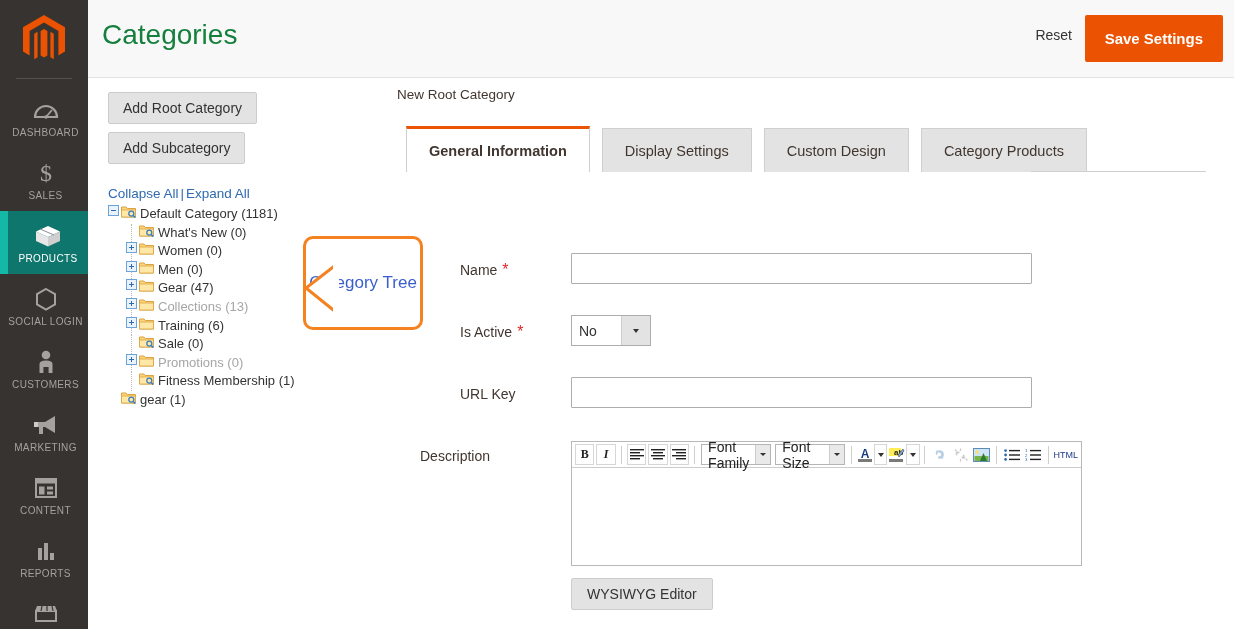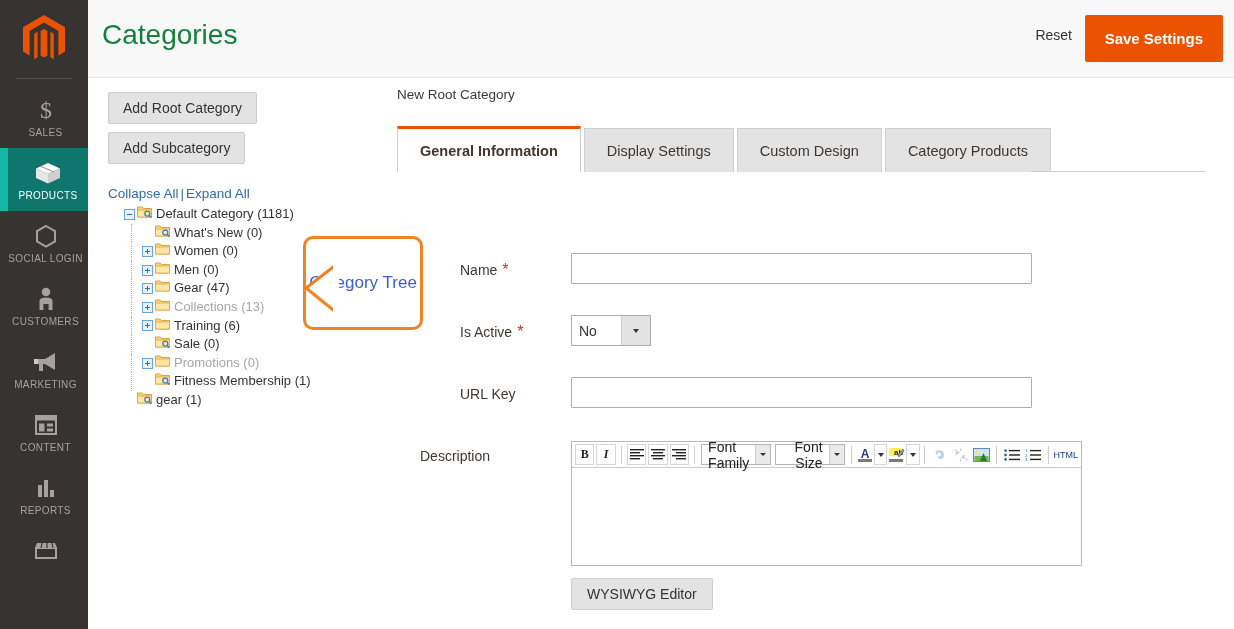--- a/index.html
+++ b/index.html
@@ -105,21 +105,21 @@
     color: #3a6ea5;
     font-family: "Liberation Sans", sans-serif;
   }
   #collapse-expand a { color: #2f6bb0; text-decoration: none; cursor: pointer; }
   #collapse-expand .sep { color: #2f6bb0; margin: 0 2px; }
 
   
   ul.tree { list-style: none; margin: 4px 0 0 0; padding: 0; }
   ul.tree ul { list-style: none; margin: 0; padding-left: 18px; }
   li.tnode { position: relative; font-size: 13px; line-height: 18.6px; white-space: nowrap; }
-  li.tnode > .row { display: flex; align-items: center; height: 18.6px; cursor: pointer; margin-left: 16px; }
+  li.tnode > .row { display: flex; align-items: flex-start; height: 18.6px; cursor: pointer; }
   .expander {
     width: 11px; height: 11px; margin-right: 2px;
     border: 1px solid #6aa4d8; background: #eaf3fb;
     position: relative; flex: 0 0 auto; cursor: pointer;
   }
   .expander::before {
     content: ''; position: absolute; left: 2px; top: 4px;
     width: 5px; height: 1px; background: #2f6bb0;
   }
   .expander.plus::after {
@@ -167,20 +167,21 @@
   .tab {
     height: 44px; padding: 0 22px;
     display: flex; align-items: center;
     font-size: 14.5px; color: #41362f;
     background: #e3e3e3;
     border: 1px solid #cfcfcf;
     border-bottom: none;
     margin-right: 3px;
     cursor: pointer;
     font-family: "Liberation Sans", sans-serif;
+    margin-left: 9px;
   }
   .tab.active {
     background: #ffffff;
     border-top: 3px solid #eb5202;
     font-weight: bold;
     height: 46px;
     border-left: 1px solid #cfcfcf;
     border-right: 1px solid #cfcfcf;
   }
   #tab-underline {
@@ -270,20 +271,30 @@
   <div class="logo-wrap">
     <svg width="46" height="50" viewBox="0 0 46 50">
       <polygon points="23,1 44,13.2 44,37.6 37.4,41.4 37.4,17 23,8.6 8.6,17 8.6,41.4 2,37.6 2,13.2" fill="#eb5202"></polygon>
       <polygon points="19.6,41.4 19.6,17.1 23,15.1 26.4,17.1 26.4,41.4 23,43.4" fill="#eb5202"></polygon>
       <polygon points="13.2,45.2 13.2,19.8 16.6,17.8 16.6,43.2" fill="#eb5202"></polygon>
       <polygon points="32.8,45.2 32.8,19.8 29.4,17.8 29.4,43.2" fill="#eb5202"></polygon>
     </svg>
   </div>
   <div class="logo-divider"></div>
 
+  <div class="nav-item">
+    <span class="nav-ico">
+      <svg width="26" height="22" viewBox="0 0 26 22">
+        <path d="M2 18 A11 11 0 0 1 24 18 Z" fill="none" stroke="#a6a19d" stroke-width="2.2"></path>
+        <circle cx="13" cy="18" r="1.8" fill="#a6a19d"></circle>
+        <line x1="13" y1="18" x2="19" y2="11" stroke="#a6a19d" stroke-width="1.8"></line>
+      </svg>
+    </span>
+    <span class="nav-label">DASHBOARD</span>
+  </div>
 
   <div class="nav-item">
     <span class="nav-ico">
       <svg width="26" height="26" viewBox="0 0 26 26">
         <text x="13" y="21" font-family="Liberation Serif, serif" font-size="24" fill="#a6a19d" text-anchor="middle">$</text>
       </svg>
     </span>
     <span class="nav-label">SALES</span>
   </div>
 
@@ -610,21 +621,21 @@
           <rect x="4" y="9" width="10" height="1.4" fill="#222"></rect>
         </svg>
     </div>
     <div class="tsep"></div>
     <div class="tselect" style="width:80px;">
       <span class="lbl" style="flex:1;">Font Family</span>
       <span class="arw">
           <span class="caret" style="border-top-width:3.5px;"></span>
         </span>
     </div>
-    <div class="tselect" style="width:79px;text-align:right;">
+    <div class="tselect" style="width:79px;">
       <span class="lbl" style="flex:1;">Font Size</span>
       <span class="arw">
           <span class="caret" style="border-top-width:3.5px;"></span>
         </span>
     </div>
     <div class="tsep"></div>
     <div class="tbtn" style="border:none; width:19px;">
       <svg width="16" height="17">
           <text x="8" y="12" font-family="Liberation Sans, sans-serif" font-size="12" font-weight="bold" fill="#1b3b86" text-anchor="middle">A</text>
           <rect x="1" y="13" width="14" height="3" fill="#7a7a7a"></rect>

